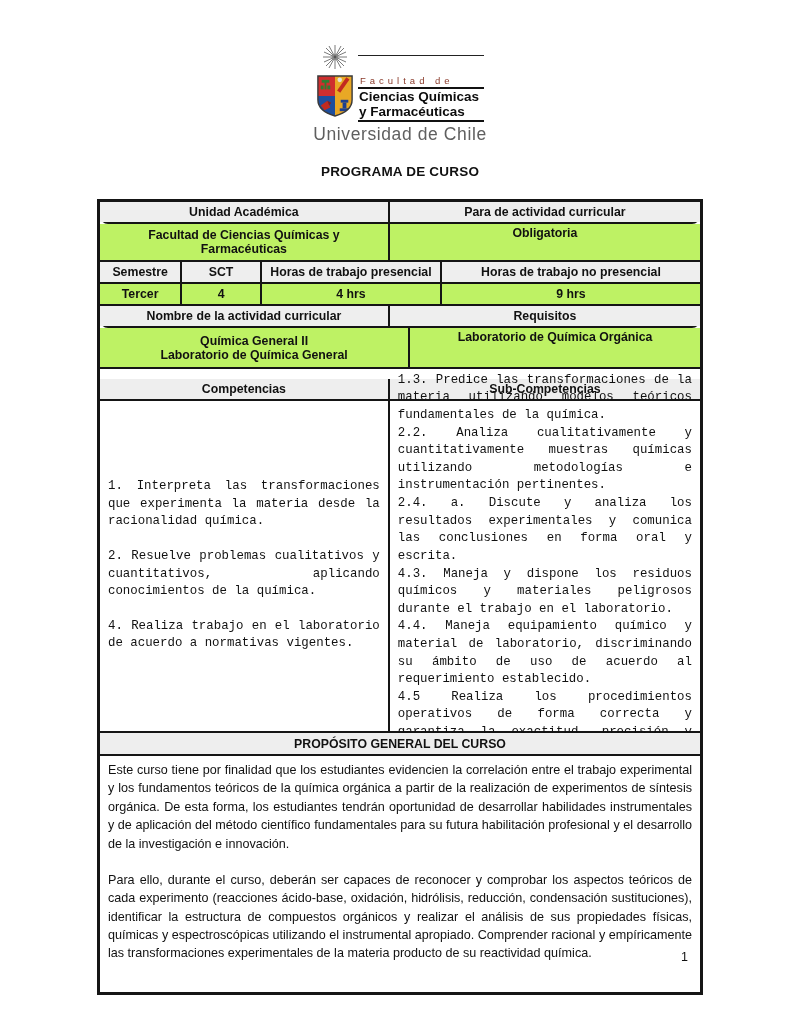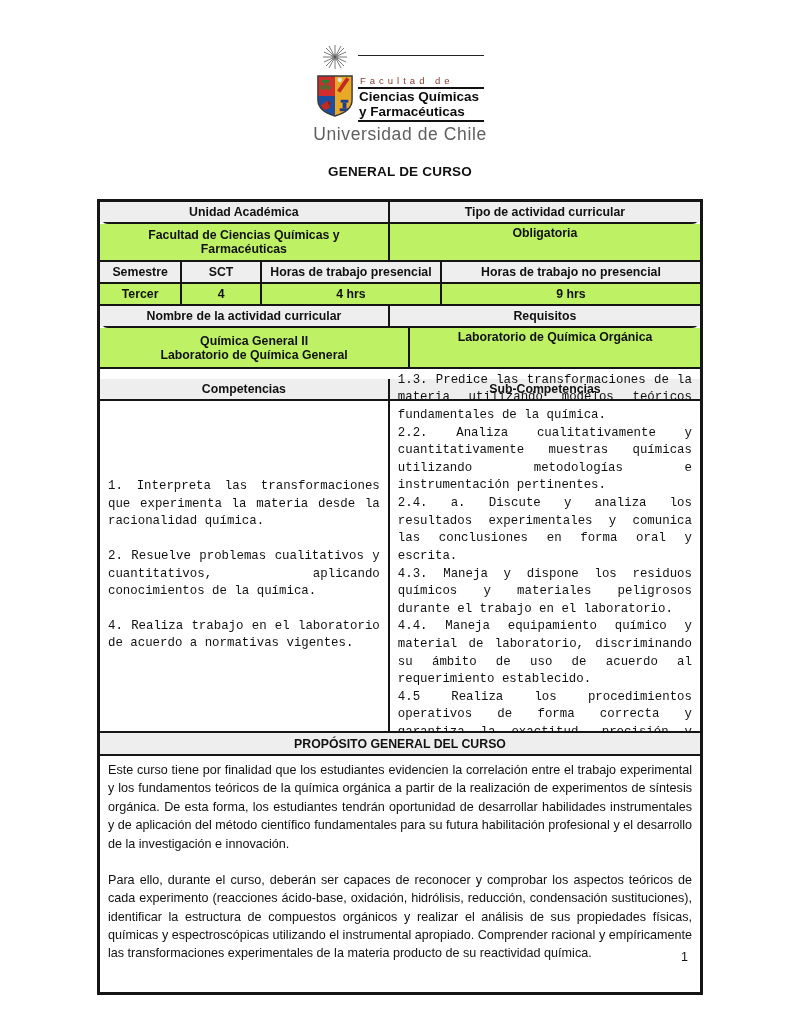--- a/index.html
+++ b/index.html
@@ -214,27 +214,27 @@
         <div class="faculty-line1">Facultad de</div>
         <div class="rule-thick"></div>
         <div class="faculty-line2">Ciencias Químicas</div>
         <div class="faculty-line3">y Farmacéuticas</div>
         <div class="rule-thick"></div>
       </div>
     </div>
     <div class="university-name">Universidad de Chile</div>
   </div>
 
-  <div class="page-title">GENERAL DE CURSO</div>
+  <div class="page-title">PROGRAMA DE CURSO</div>
 
   <div class="course-table">
 
     <div class="row r-head">
       <div class="cell hdr c48">Unidad Académica</div>
-      <div class="cell hdr c52">Tipo de actividad curricular</div>
+      <div class="cell hdr c52">Para de actividad curricular</div>
     </div>
 
     <div class="row r-unidad">
       <div class="cell val c48">Facultad de Ciencias Químicas y Farmacéuticas</div>
       <div class="cell val c52 topalign">Obligatoria</div>
     </div>
 
     <div class="row r-sem">
       <div class="cell hdr c-sem">Semestre</div>
       <div class="cell hdr c-sct">SCT</div>

